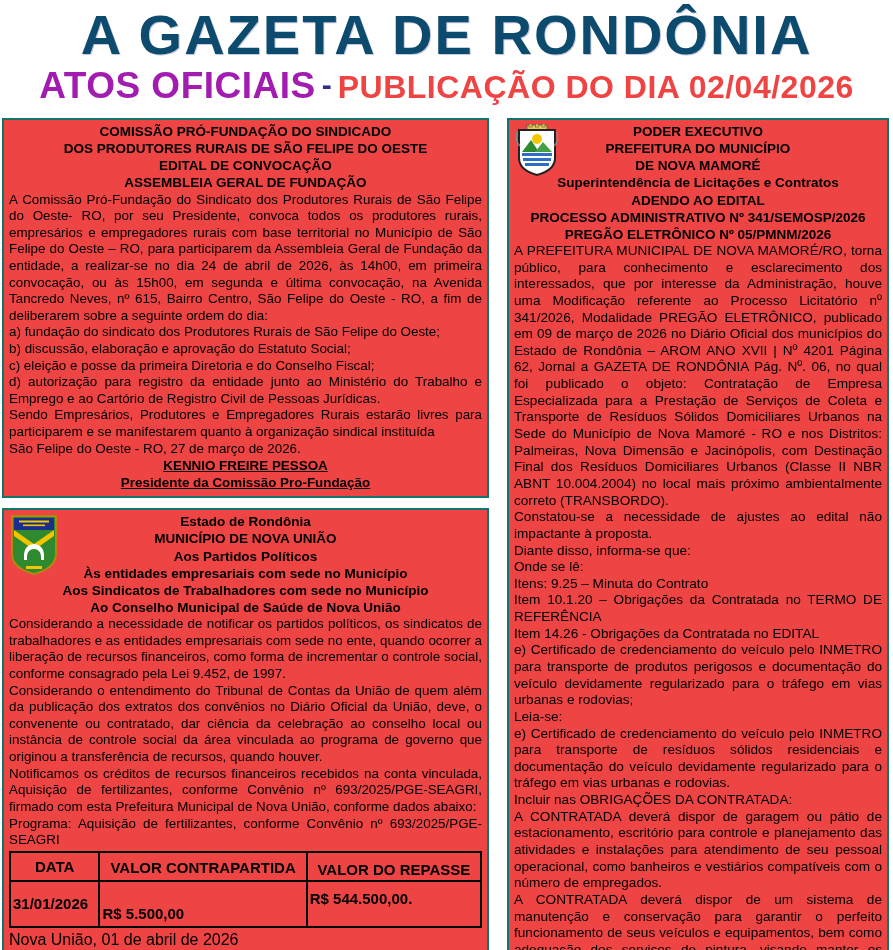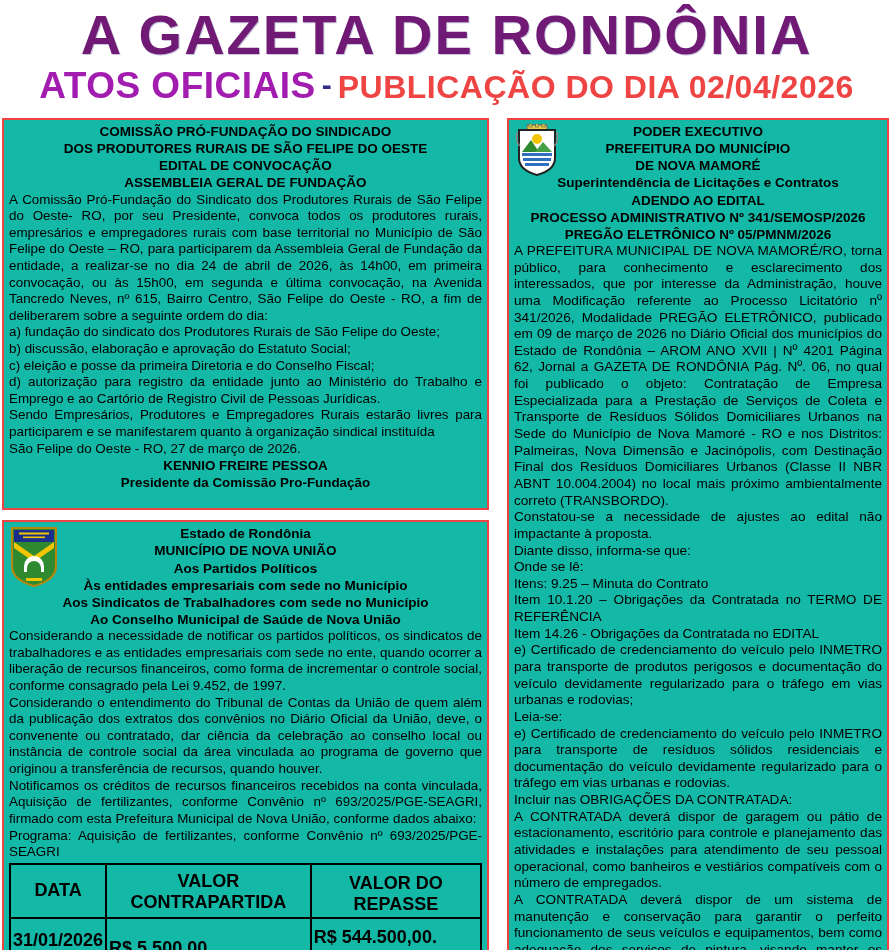--- a/index.html
+++ b/index.html
@@ -7,45 +7,45 @@
   body {
     width: 893px; height: 950px;
     font-family: "Liberation Sans", sans-serif;
     color: #000;
     overflow: hidden;
   }
   
   .masthead { text-align: center; padding-top: 8px; height: 118px; }
   .masthead-title {
     font-size: 56px; font-weight: bold; letter-spacing: 2px;
-    color: #701a75; line-height: 0.95;
+    color: #0c4a6e; line-height: 0.95;
     text-shadow: 1px 1px 0 #c9c9dd;
   }
   .masthead-sub { margin-top: 4px; white-space: nowrap; }
   .sub-red { color: #a21caf; font-size: 37px; font-weight: bold; letter-spacing: 0.5px; }
   .sub-sep { color: #312e8e; font-size: 30px; font-weight: bold; margin: 0 6px; vertical-align: 3px; }
   .sub-navy { color: #ef4444; font-size: 32px; font-weight: bold; letter-spacing: 0.5px; }
   
   .columns { display: flex; gap: 18px; padding: 0 2px; align-items: flex-start; }
   .col-left { width: 487px; flex: none; }
   .col-right { width: 382px; flex: none; }
-  .notice { border: 2px solid #ef4444; padding: 3px 5px 17px; background: #14b8a6; position: relative; }
+  .notice { border: 2px solid #0f766e; padding: 3px 5px 5px; background: #ef4444; position: relative; }
   .notice-1 { margin-bottom: 10px; min-height: 332px; }
   .notice-2 { min-height: 468px; }
   .notice-right { min-height: 820px; }
   .h-line { text-align: center; font-weight: bold; font-size: 13.5px; line-height: 1.27; }
   .body-p { text-align: justify; font-size: 13.4px; line-height: 1.24; }
   .col-right .body-p { font-size: 13.6px; line-height: 1.225; }
-  .sig-line { text-align: center; font-weight: bold; font-size: 13.4px; line-height: 1.27; }
+  .sig-line { text-align: center; font-weight: bold; font-size: 13.4px; line-height: 1.27; text-decoration: underline; }
   .date-line { font-size: 16px; line-height: 1.3; }
   
   table.repasse { width: 100%; border-collapse: collapse; margin: 2px 0 2px; }
   table.repasse th, table.repasse td {
     border: 2px solid #000; font-weight: bold; 
-    font-size: 18px; padding: 2px;
+    font-size: 15px; padding: 2px;
   }
   table.repasse th { height: 24px; }
   table.repasse td { height: 46px; }
   table.repasse .c0 { width: 19%; vertical-align: middle; }
   table.repasse .c1 { width: 44%; vertical-align: bottom; padding-bottom: 4px; border-radius: 11px; }
   table.repasse .c2 { width: 37%; vertical-align: top; padding-top: 8px; }
   
   .logo-nova-uniao { position: absolute; left: 5px; top: 4px; width: 50px; height: 62px; }
   .logo-nova-mamore { position: absolute; left: 6px; top: 4px; width: 44px; height: 54px; }
 </style>

